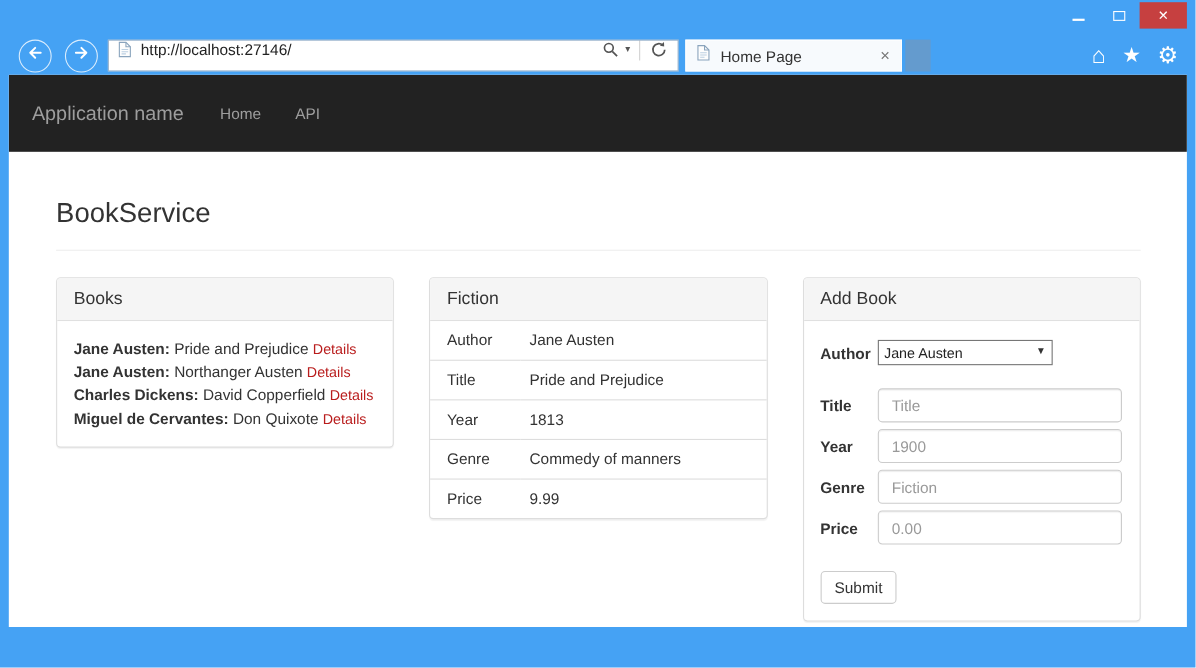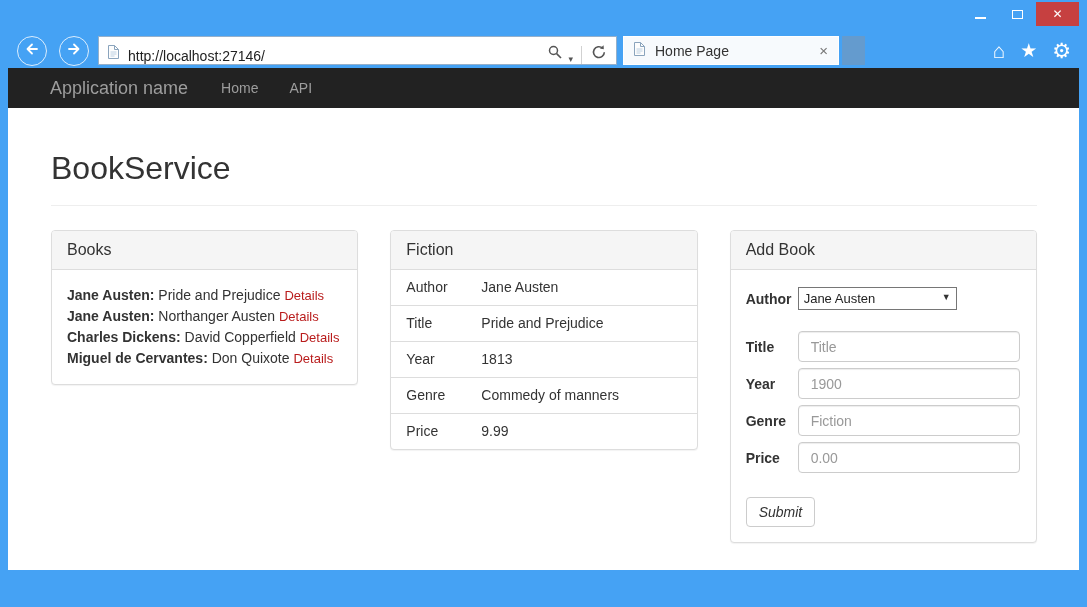--- a/index.html
+++ b/index.html
@@ -17,45 +17,45 @@
   .max-glyph { display:block; width:11px; height:9px; border:1.5px solid #fff; }
 
   
   .navrow { position:absolute; top:33px; left:0; right:0; height:35px; display:flex; align-items:center; }
   .circle-btn { width:30px; height:30px; border-radius:50%; border:1.5px solid rgba(255,255,255,.8);
     display:flex; align-items:center; justify-content:center; flex:none; }
   .circle-btn.back { margin-left:17px; }
   .circle-btn.fwd  { margin-left:12px; }
 
   .addressbar { margin-left:9px; width:519px; height:29px; background:#fff; border:1px solid rgba(20,80,140,.45);
-    display:flex; align-items:flex-end; padding:0 4px 0 7px; }
+    display:flex; align-items:flex-start; padding:0 4px 0 7px; }
   .addr-url { flex:1; font-size:14px; color:#222; margin-left:7px; white-space:nowrap; overflow:hidden; }
   .addr-ico { display:flex; align-items:center; padding:0 5px; }
   .addr-caret { font-size:9px; color:#555; margin:2px 4px 0 0; }
   .addr-divider { width:1px; height:18px; background:rgba(0,0,0,.18); margin:0 4px; }
 
-  .tab { margin-left:6px; width:216px; height:29px; background:#f7fafd; border:1px solid rgba(255,255,255,.9);
+  .tab { margin-left:6px; width:197px; height:29px; background:#f7fafd; border:1px solid rgba(255,255,255,.9);
     display:flex; align-items:center; padding:0 8px; }
   .tab-title { flex:1; font-size:14px; color:#333; margin-left:8px; white-space:nowrap; overflow:hidden; }
   .tab-close { color:#777; font-size:15px; padding:0 2px; }
   .newtab-btn { margin-left:3px; width:23px; height:29px; background:rgba(125,150,175,.55); }
 
   .frame-icons { position:absolute; right:16px; top:0; height:35px; display:flex; align-items:center; gap:15px; }
   .frame-ico { color:#fff; font-size:21px; line-height:1; }
   .frame-ico.star { font-size:19px; }
 
   
   .content { position:absolute; top:68px; left:8px; right:8px; bottom:37px; background:#fff; overflow:hidden; }
 
-  .app-navbar { height:40px; background:#222; display:flex; align-items:center; padding-left:42px; }
+  .app-navbar { height:70px; background:#222; display:flex; align-items:center; padding-left:21px; }
   .brand { color:#9d9d9d; font-size:18px; text-decoration:none; margin-right:33px; }
   .nav-link { color:#9d9d9d; font-size:14px; text-decoration:none; margin-right:31px; }
 
   .main { padding:0 42px 0 43px; }
-  .page-title { font-size:32px; font-weight:500; color:#333; margin:42px 0 18px; }
+  .page-title { font-size:25px; font-weight:500; color:#333; margin:42px 0 18px; }
   .rule { border:0; border-top:1px solid #eee; margin:0 0 24px; }
 
   .panels { display:flex; gap:32px; align-items:flex-start; }
   .panel { width:356px; border:1px solid #ddd; border-radius:4px; background:#fff; box-shadow:0 1px 1px rgba(0,0,0,.05); }
   .panel-heading { background:#f5f5f5; border-bottom:1px solid #ddd; padding:10px 15px; font-size:16px; color:#333;
     border-radius:3px 3px 0 0; }
   .panel-body { padding:15px; }
 
   
   .book-item { font-size:14px; line-height:21px; color:#333; }
@@ -75,21 +75,21 @@
   .form-label { width:52px; flex:none; font-weight:bold; font-size:14px; color:#333; }
   .select-wrap { position:relative; }
   .author-select { -webkit-appearance:none; appearance:none; width:159px; height:23px; border:1px solid #767676;
     border-radius:0; background:#fff; font-family:"Liberation Sans",sans-serif; font-size:13px; color:#222;
     padding:1px 18px 1px 5px; }
   .select-caret { position:absolute; right:6px; top:5px; font-size:9px; color:#333; pointer-events:none; }
   .form-input { width:222px; height:31px; border:1px solid #ccc; border-radius:4px; padding:6px 12px;
     font-family:"Liberation Sans",sans-serif; font-size:14px; color:#555; box-shadow:inset 0 1px 1px rgba(0,0,0,.075); }
   .form-input::placeholder { color:#999; opacity:1; }
   .submit-btn { margin-top:18px; padding:6px 12px; font-family:"Liberation Sans",sans-serif; font-size:14px;
-    color:#333; background:#fff; border:1px solid #ccc; border-radius:4px;font-style:italic; }
+    color:#333; background:#fff; border:1px solid #ccc; border-radius:4px; }
 </style>
 </head>
 <body>
 
 <div class="window">
 
   <div class="titlebar">
     <div class="win-controls">
       <div class="win-btn">
         <span class="min-glyph"></span>

